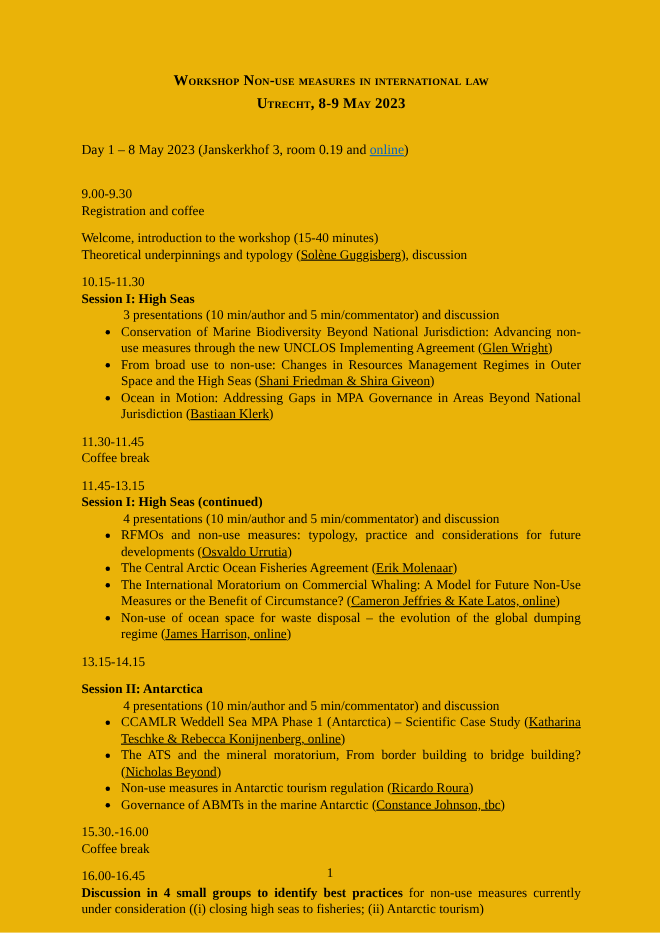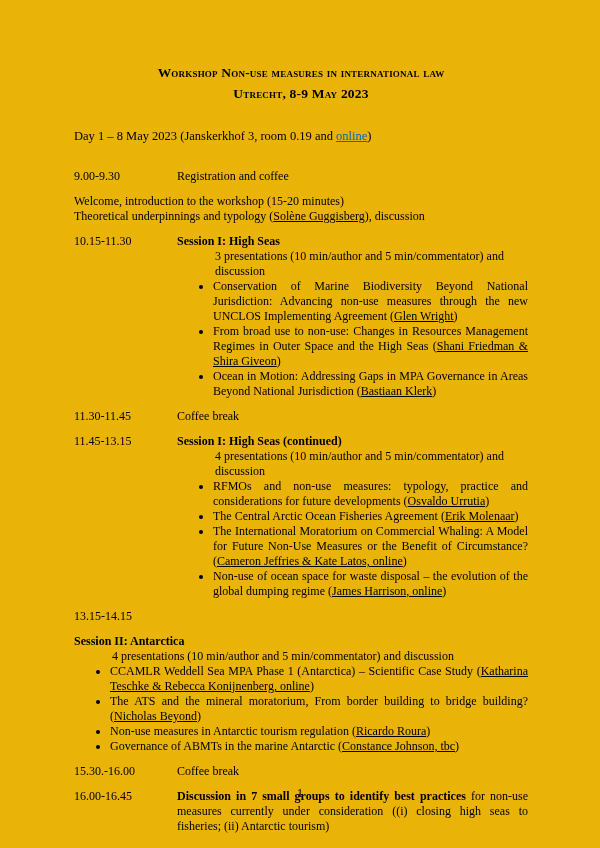--- a/index.html
+++ b/index.html
@@ -35,20 +35,21 @@
     font-size: 12.5px;
   }
   .day-heading .link {
     color: #0563C1;
     text-decoration: underline;
     cursor: pointer;
   }
   .row {
     display: flex;
     margin-bottom: 10px;
+    flex-direction: column;
   }
   .time {
     width: 103px;
     flex-shrink: 0;
   }
   .desc {
     flex: 1;
   }
   .justify {
     text-align: justify;
@@ -89,21 +90,21 @@
 
   <div class="day-heading"><span>Day 1 – 8 May 2023 (Janskerkhof 3, room 0.19 and </span><span class="link">online</span><span>)</span></div>
 
   <div class="row">
     <div class="time">9.00-9.30</div>
     <div class="desc">Registration and coffee</div>
   </div>
 
   <div class="row">
     <div class="desc">
-      <div>Welcome, introduction to the workshop (15-20 minutes)</div>
+      <div>Welcome, introduction to the workshop (15-40 minutes)</div>
       <div><span>Theoretical underpinnings and typology (</span><span class="u">Solène Guggisberg</span><span>), discussion</span></div>
     </div>
   </div>
 
   <div class="row">
     <div class="time">10.15-11.30</div>
     <div class="desc">
       <div class="session-title">Session I: High Seas</div>
       <div class="session-sub">3 presentations (10 min/author and 5 min/commentator) and discussion</div>
       <ul class="bullets">
@@ -150,18 +151,18 @@
     </div>
   </div>
 
   <div class="row">
     <div class="time">15.30.-16.00</div>
     <div class="desc">Coffee break</div>
   </div>
 
   <div class="row">
     <div class="time">16.00-16.45</div>
-    <div class="desc justify"><span class="b">Discussion in 7 small groups to identify best practices</span><span> for non-use measures currently under consideration ((i) closing high seas to fisheries; (ii) Antarctic tourism)</span></div>
+    <div class="desc justify"><span class="b">Discussion in 4 small groups to identify best practices</span><span> for non-use measures currently under consideration ((i) closing high seas to fisheries; (ii) Antarctic tourism)</span></div>
   </div>
 
   <div class="footer">1</div>
 
 </div>
 
 </body></html>

